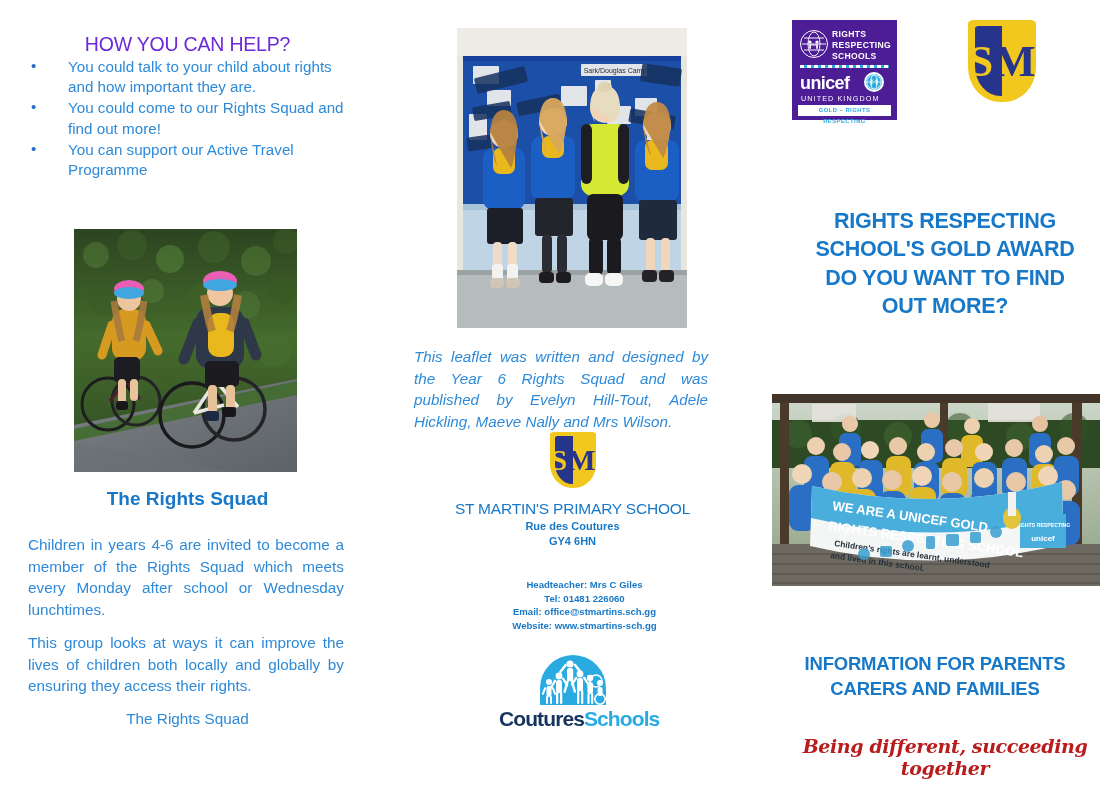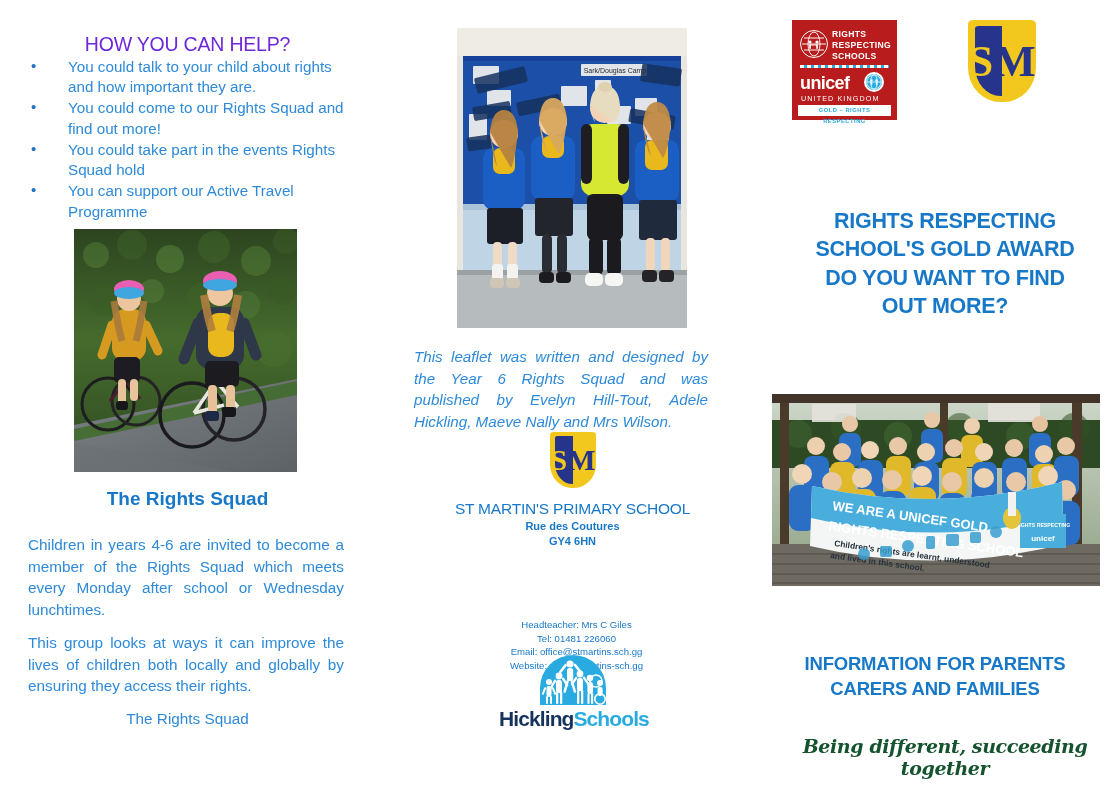--- a/index.html
+++ b/index.html
@@ -124,27 +124,26 @@
   }
   #school-address {
     position: absolute; left: 0; top: 519px; width: 395px;
     text-align: center;
     color: #1878c8;
     font-weight: bold;
     font-size: 11px;
     line-height: 1.33;
   }
   #school-contact {
-    position: absolute; left: 4px; top: 578px; width: 395px;
+    position: absolute; left: 12px; top: 578px; width: 395px;
     text-align: center;
     color: #1878c8;
-    font-weight: normal;
+    font-weight: bold;
     font-size: 9.6px;
     line-height: 1.42;
-    margin-top: 40px;
   }
 
   #healthy-schools-logo {
     position: absolute; left: 124px; top: 655px;
     width: 148px; height: 82px;
   }
   #hs-circle {
     position: absolute; left: 41px; top: 0;
     width: 66px; height: 50px;
     background: #29abe2;
@@ -161,21 +160,21 @@
   #hs-word-1 { color: #16335e; }
   #hs-word-2 { color: #29abe2; }
 
   
   #panel-right { position: absolute; left: 770px; top: 0; width: 350px; height: 789px; }
 
   
   #unicef-logo {
     position: absolute; left: 22px; top: 20px;
     width: 105px; height: 100px;
-    background: #b91c1c;
+    background: #4c1d95;
     color: #ffffff;
   }
   #unicef-rrs-text {
     position: absolute; left: 40px; top: 9px;
     font-size: 8.6px; font-weight: bold; line-height: 1.28;
     letter-spacing: 0.3px;
   }
   #unicef-globe {
     position: absolute; left: 8px; top: 10px;
     width: 28px; height: 28px;
@@ -270,41 +269,40 @@
     color: #1878c8;
     font-weight: bold;
     font-size: 18.5px;
     line-height: 1.35;
     letter-spacing: -0.2px;
   }
 
   #tagline {
     position: absolute; left: 5px; top: 735px; width: 340px;
     text-align: center;
-    color: #14532d;
+    color: #b91c1c;
     font-weight: bold;
     font-style: italic;
     font-size: 19px;
     font-family: "DejaVu Serif", serif;
     letter-spacing: -0.4px;
   }
 </style>
 </head>
 <body>
 
 <div id="page">
 
   <div id="panel-left">
 
     <div id="how-help-title">HOW YOU CAN HELP?</div>
 
     <ul id="help-list">
       <li>You could talk to your child about rights and how important they are.</li>
       <li>You could come to our Rights Squad and find out more!</li>
-      <li>You could take part in the events Rights Squad hold</li>
       <li>You can support our Active Travel Programme</li>
     </ul>
 
     <div id="cycle-photo">
       <svg width="223" height="243" viewBox="0 0 223 243" preserveAspectRatio="none">
         <defs>
           <linearGradient id="hedge" x1="0" y1="0" x2="0" y2="1">
             <stop offset="0" stop-color="#2c4420"></stop>
             <stop offset="0.45" stop-color="#456b2c"></stop>
             <stop offset="1" stop-color="#2f4a22"></stop>
@@ -543,21 +541,21 @@
             <rect x="47.4" y="38" width="2.2" height="11" rx="1.1"></rect>
             <rect x="51" y="38" width="2.2" height="11" rx="1.1"></rect>
             <circle cx="56" cy="26" r="6" fill="none" stroke="#ffffff" stroke-width="1.6"></circle>
 
             <circle cx="60" cy="28" r="3"></circle>
             <rect x="57.6" y="32" width="5" height="9" rx="2"></rect>
             <circle cx="60" cy="44" r="5.2" fill="none" stroke="#ffffff" stroke-width="1.6"></circle>
           </g>
         </svg>
       </div>
-      <div id="hs-wordmark"><span id="hs-word-1">Hickling</span><span id="hs-word-2">Schools</span></div>
+      <div id="hs-wordmark"><span id="hs-word-1">Coutures</span><span id="hs-word-2">Schools</span></div>
     </div>
   </div>
 
   <div id="panel-right">
 
     <div id="unicef-logo">
       <div id="unicef-globe">
         <svg width="26" height="26" viewBox="0 0 26 26">
           <g stroke="#ffffff" stroke-width="1" fill="none" opacity="0.95">
             <ellipse cx="13" cy="13" rx="6" ry="12"></ellipse>

